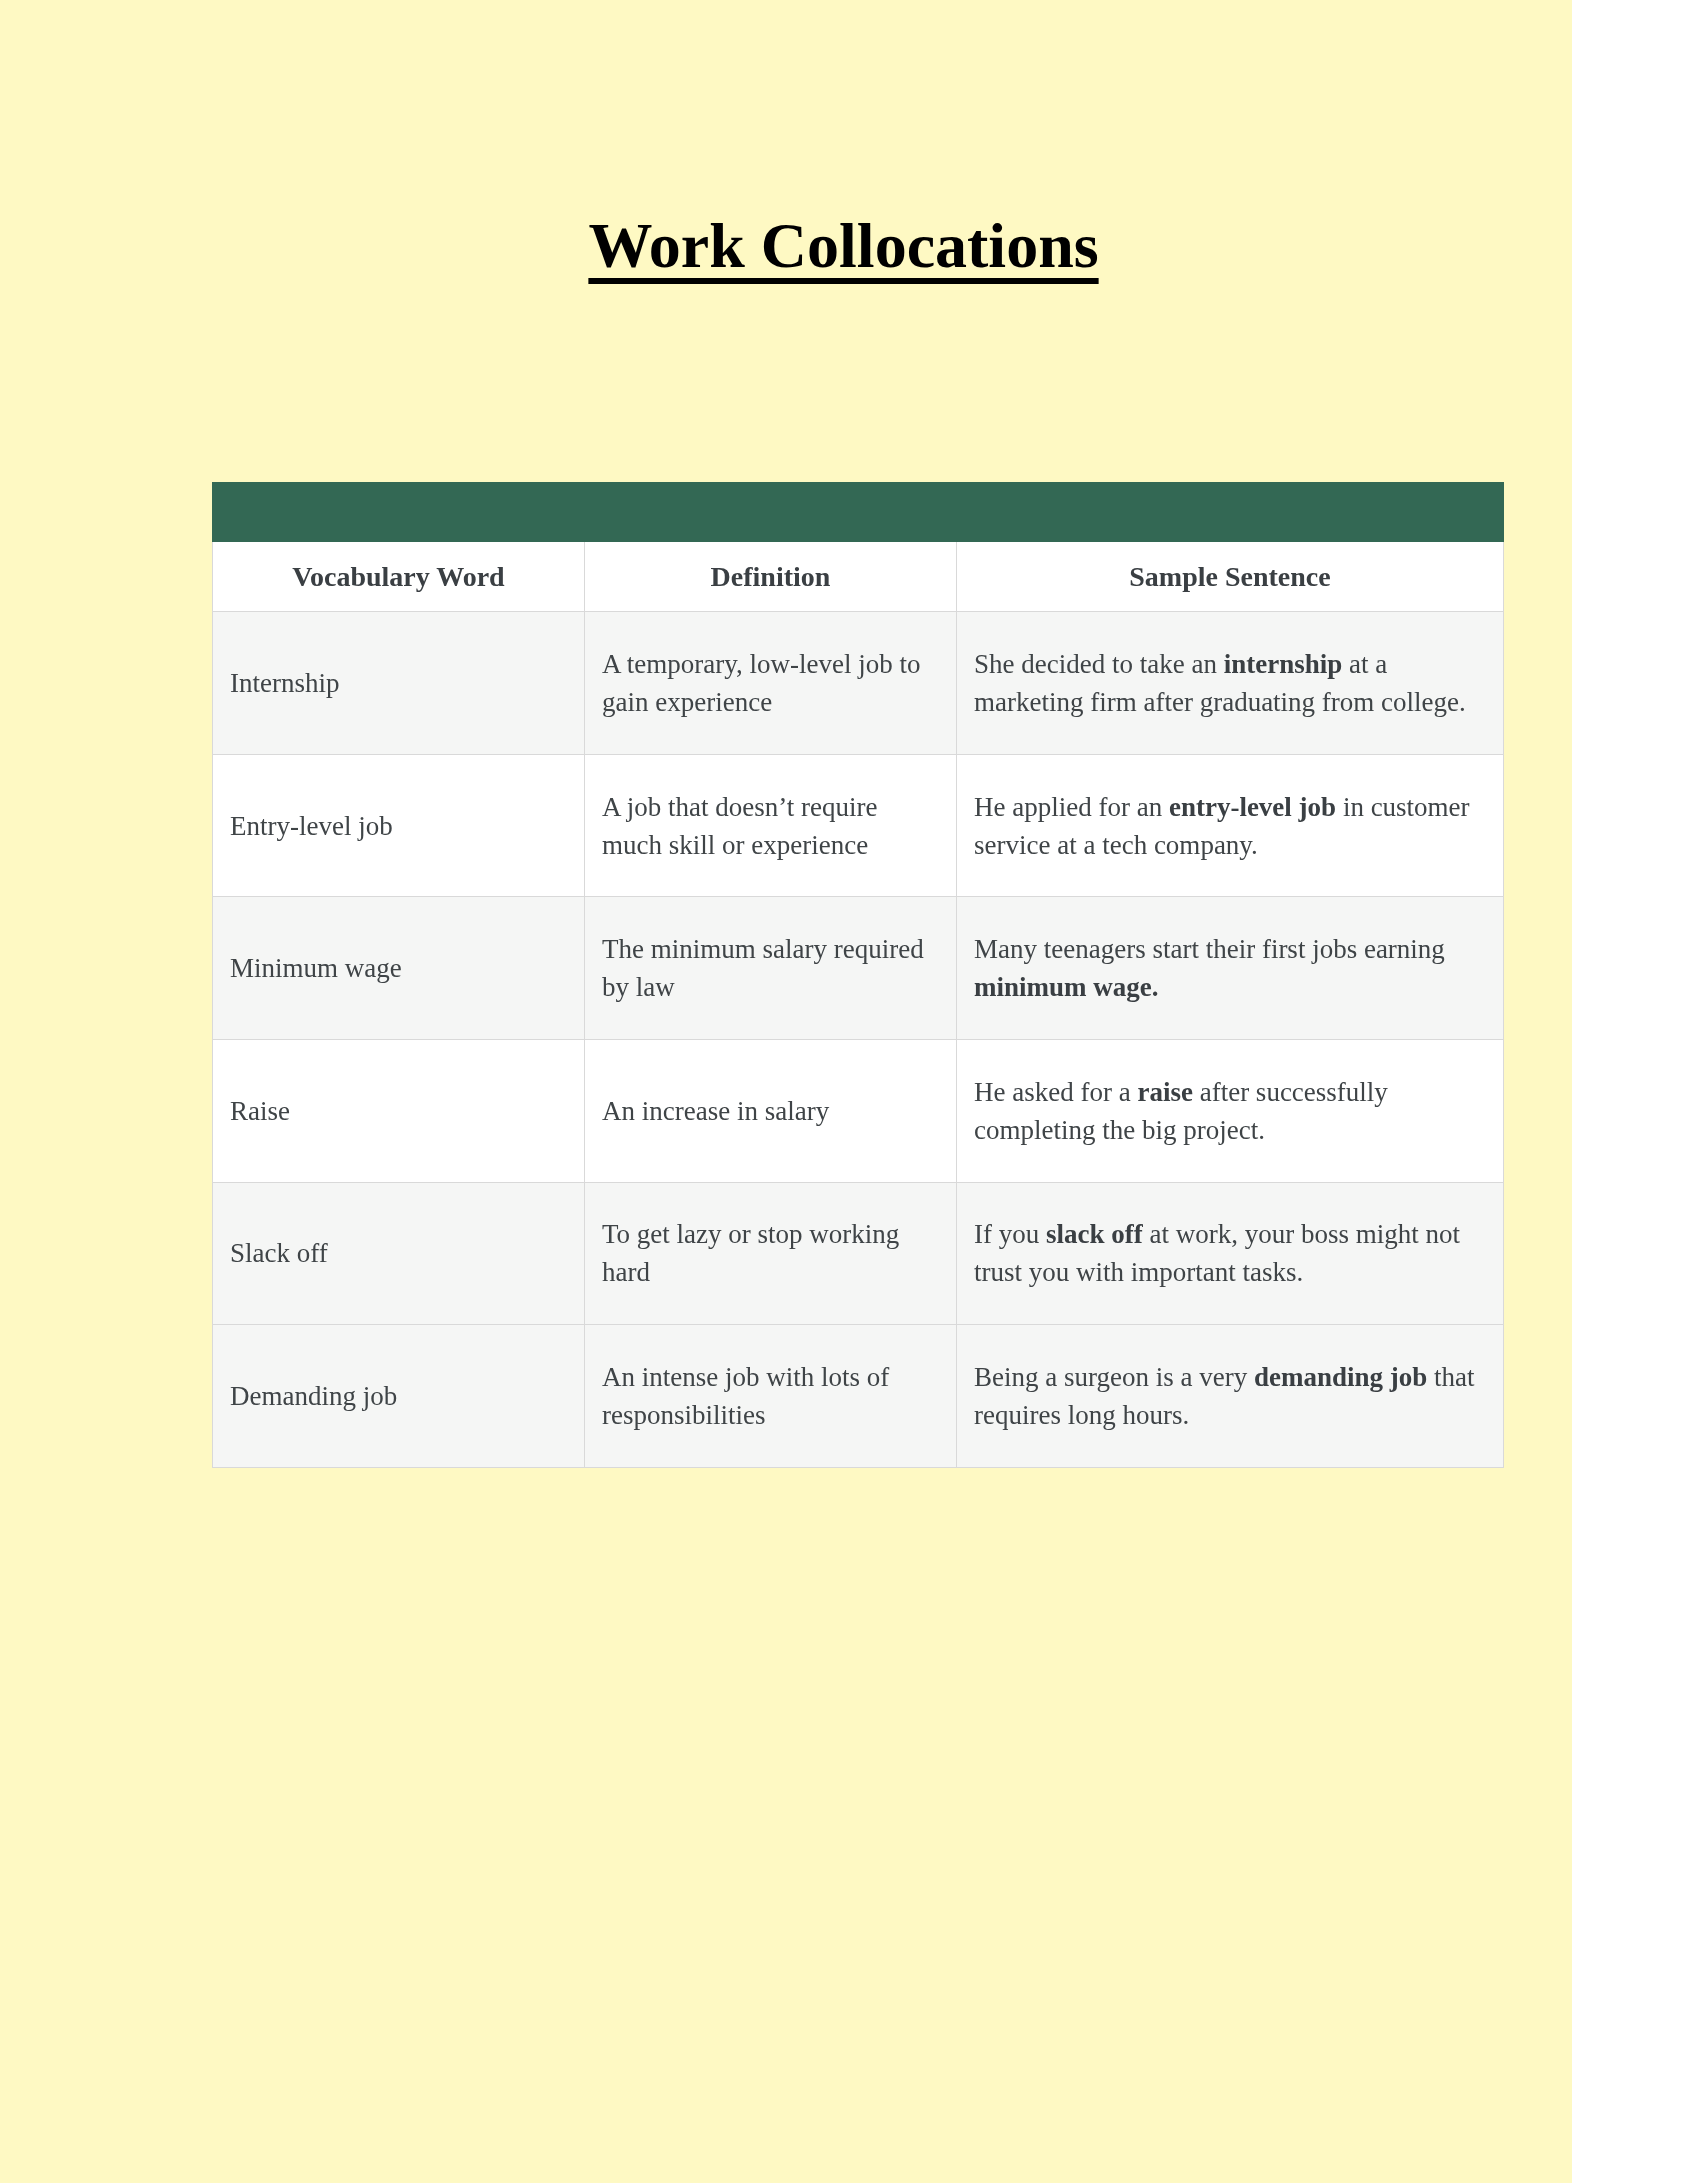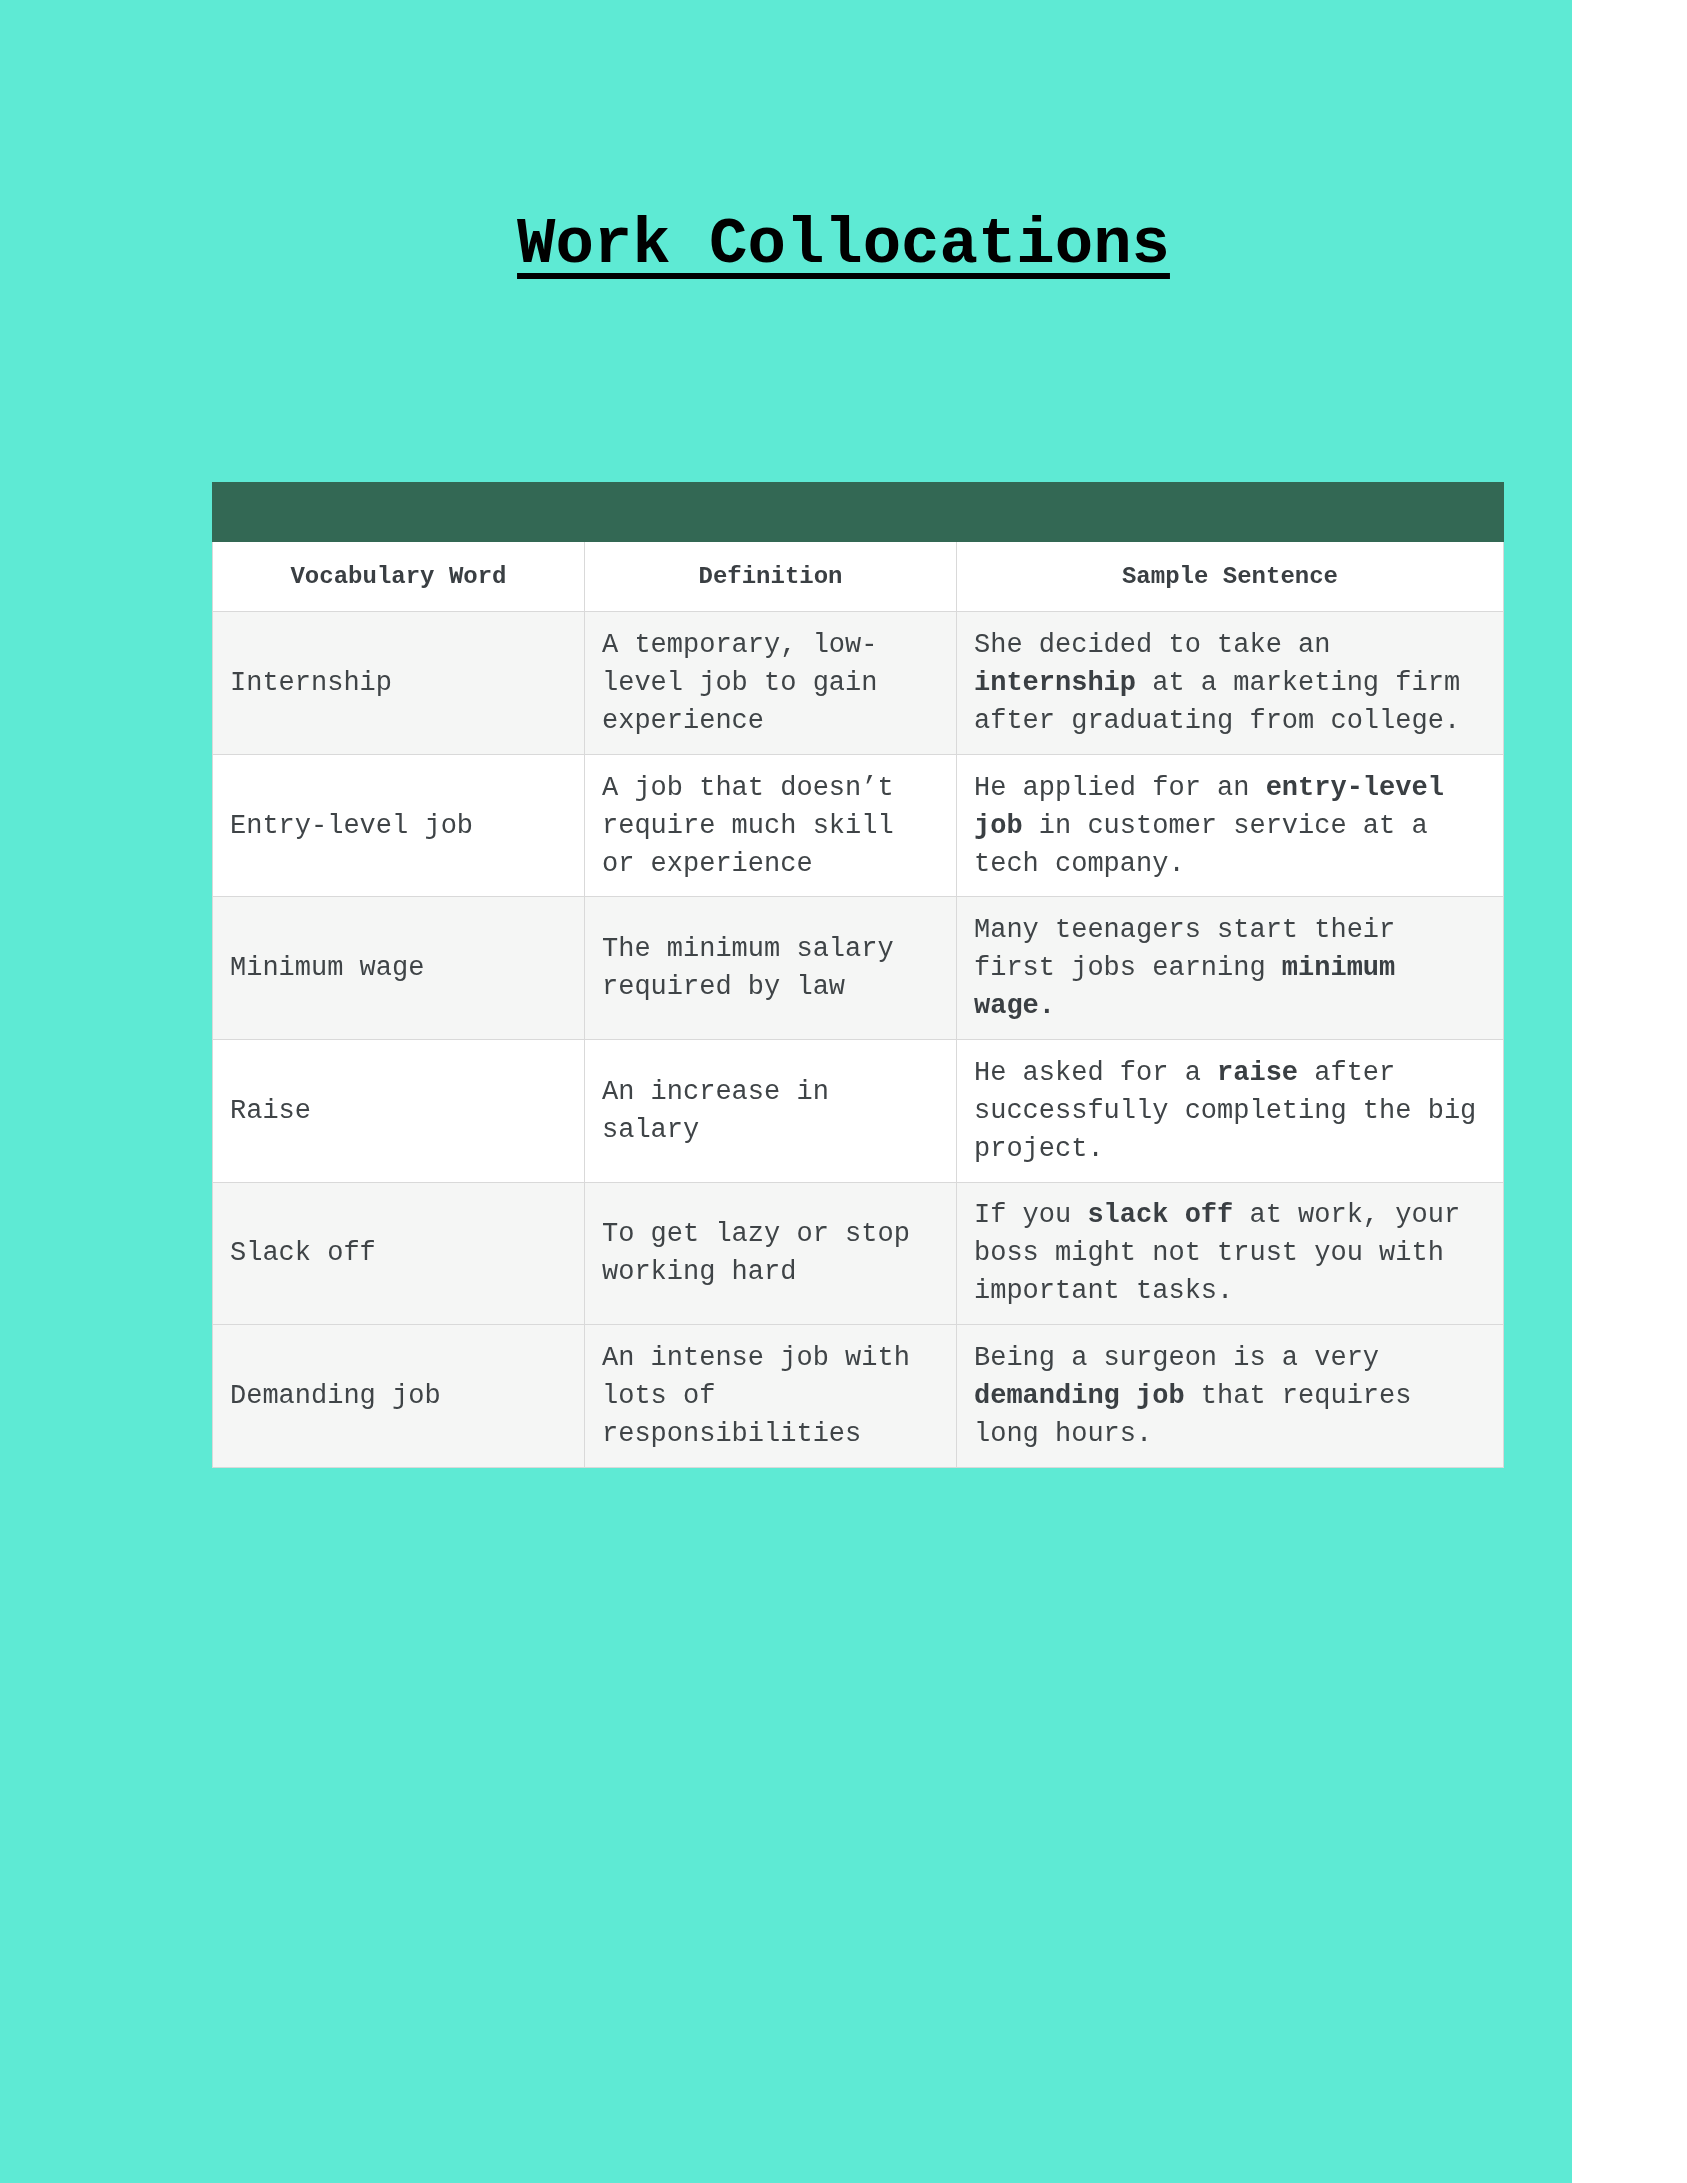--- a/index.html
+++ b/index.html
@@ -1,21 +1,21 @@
 <!DOCTYPE html>
 <html style="font-size:10.6px"><head>
 <meta charset="utf-8">
 <style>
   html,body { margin:0; padding:0; background:#ffffff; }
   .page {
     position:relative;
     width:1572px;
     height:2183px;
-    background:#5eead4;
-    font-family:Liberation Mono, monospace;
+    background:#fef9c3;
+    font-family:Liberation Serif, serif;
     overflow:hidden;
   }
   .doc-title {
     position:absolute;
     top:209px;
     left:0;
     width:1687px;
     text-align:center;
     font-size:64px;
     font-weight:700;
@@ -43,21 +43,21 @@
     background:#336854;
     border:1.3px solid #336854;
     padding:0;
   }
   td.band + td.band { border-left:1.3px solid #4a7a62; }
   th.colhead {
     height:56px;
     background:#ffffff;
     border:1.3px solid #d9d9d9;
     border-top:1.3px solid #336854;
-    font-size:24px;
+    font-size:28px;
     font-weight:700;
     color:#3a3f43;
     text-align:center;
     padding:6.6px 13.2px;
   }
   td.cell {
     border:1.3px solid #d9d9d9;
     vertical-align:middle;
     font-size:27px;
     line-height:38px;

